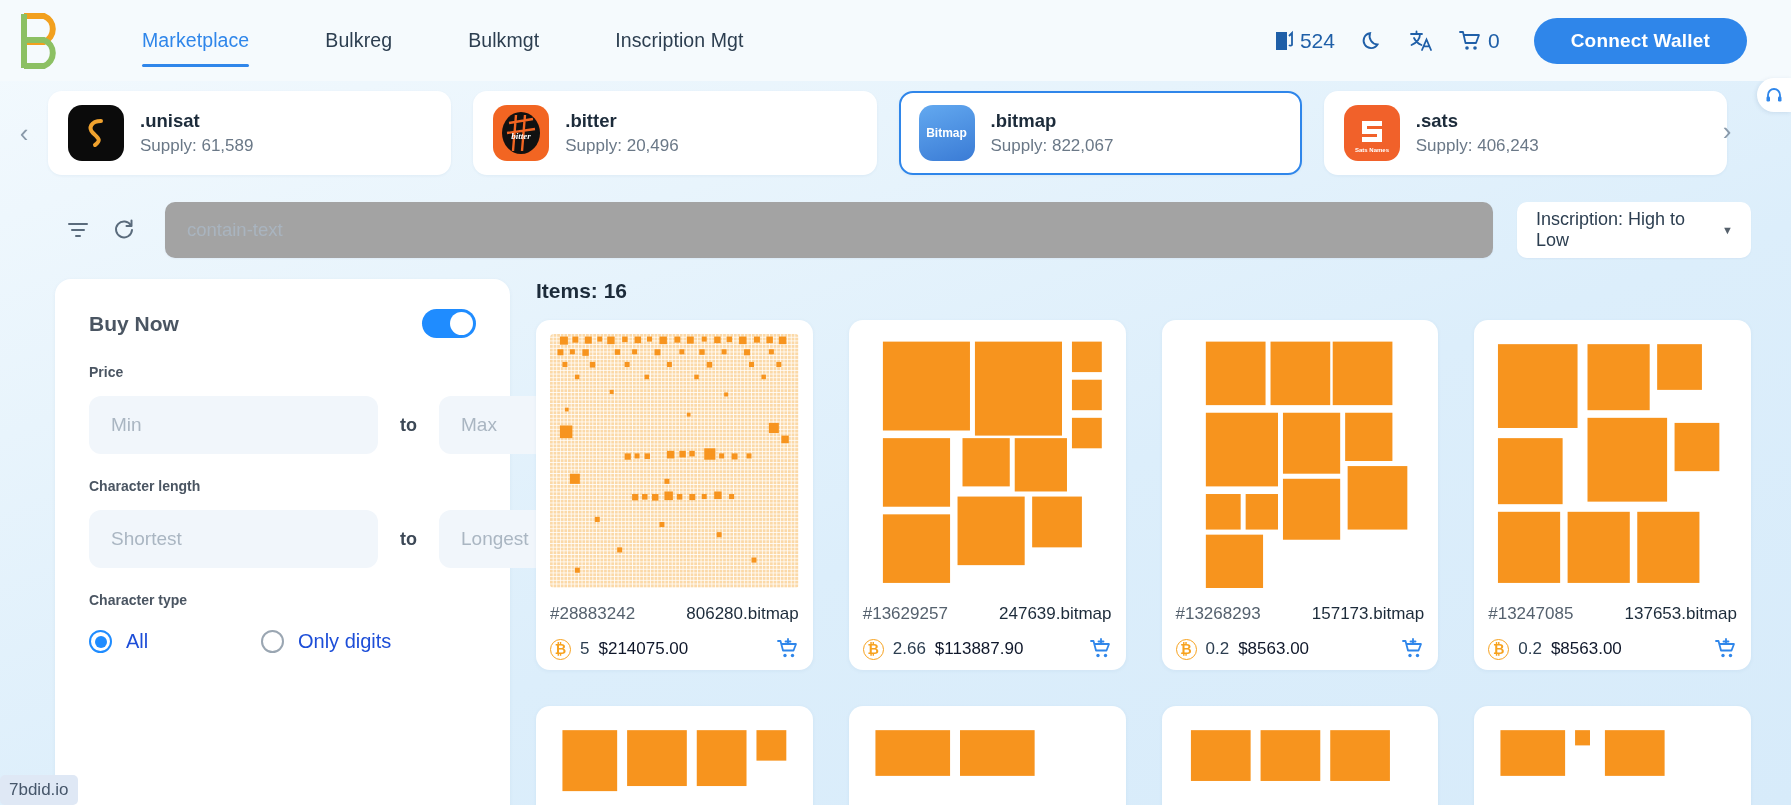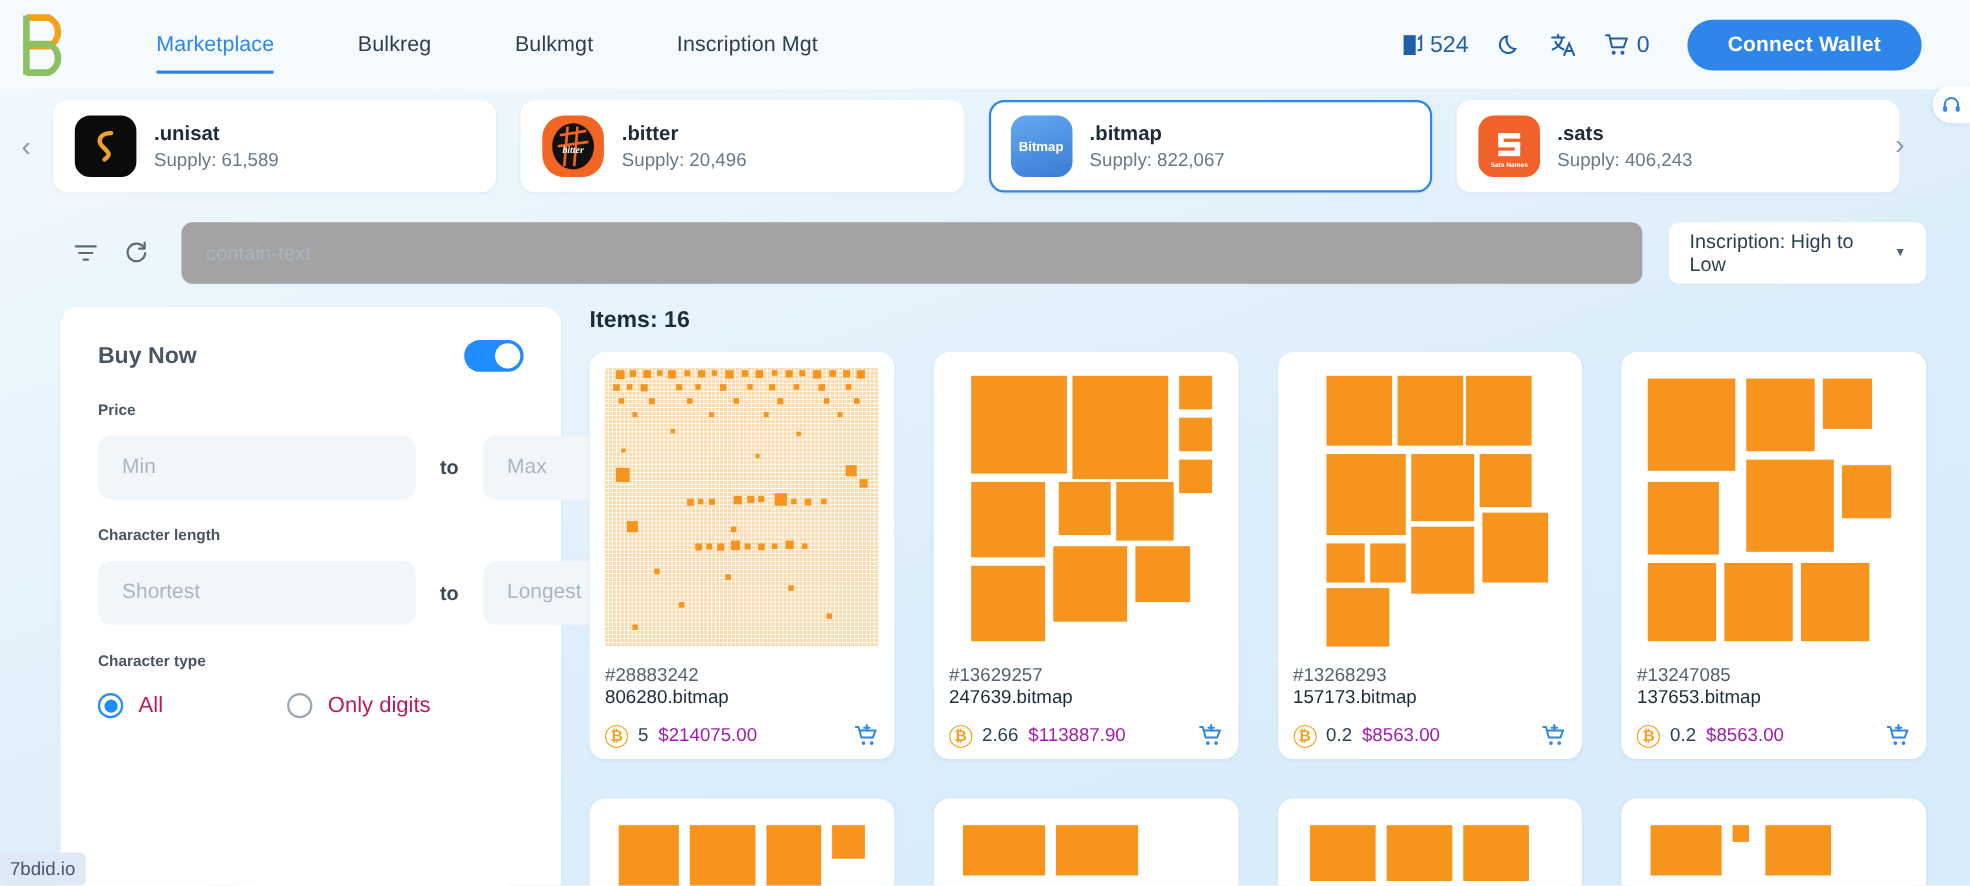--- a/index.html
+++ b/index.html
@@ -126,21 +126,21 @@
     width: 56px; height: 56px;
     border-radius: 14px;
     flex: 0 0 56px;
     display: flex; align-items: center; justify-content: center;
     overflow: hidden;
     font-size: 11px;
     color: #fff;
     font-weight: bold;
   }
   .logo-unisat { background: #0b0b0b; }
-  .logo-bitter { background: #f26522; border-radius: 20px; }
+  .logo-bitter { background: #f26522; }
   .logo-bitmap { background: linear-gradient(160deg,#63a9f0,#3a7bd5); font-size: 12px;}
   .logo-sats   { background: #f1612a; }
   .coll-name { font-size: 18.5px; font-weight: bold; color: #1c2b3a; line-height: 1.35; }
   .coll-supply { font-size: 17px; color: #6a7887; line-height: 1.4; }
 
   
   .searchbar {
     display: flex;
     align-items: center;
     gap: 0;
@@ -238,21 +238,21 @@
   .radio {
     width: 23px; height: 23px;
     border-radius: 50%;
     border: 2.5px solid #9aa6b2;
     display: flex; align-items: center; justify-content: center;
   }
   .radio.checked { border-color: #1f8cff; }
   .radio.checked::after {
     content: ""; width: 12px; height: 12px; border-radius: 50%; background: #1f8cff;
   }
-  .radio-label { font-size: 20px; color: #be185d; }
+  .radio-label { font-size: 20px; color: #1d4ed8; }
 
   
   .items-col { flex: 1; min-width: 0; }
   .items-count { font-size: 21px; font-weight: bold; color: #1c2b3a; margin-bottom: 17px; }
   .grid {
     display: grid;
     grid-template-columns: repeat(4, 1fr);
     gap: 36px;
   }
   .item-card {
@@ -268,36 +268,35 @@
     position: relative;
     overflow: hidden;
     background: #fff;
   }
   .art.dense { background: #fff; }
   .item-meta {
     display: flex; justify-content: space-between; align-items: baseline;
     margin-top: 16px;
     font-size: 17px;
     color: #55616e;
-    flex-direction: column;
   }
   .item-id { color: #55616e; }
   .item-name { color: #1c2b3a; }
   .item-price-row {
     display: flex; align-items: center; margin-top: 14px; gap: 9px;
   }
   .btc-ico {
     width: 21px; height: 21px; border-radius: 50%;
     border: 1.6px solid #f7a21e; color: #f7a21e;
     font-size: 14px; font-weight: bold;
     display: flex; align-items: center; justify-content: center;
     flex: 0 0 21px;
   }
   .price-btc { font-size: 17px; color: #2c3e50; }
-  .price-usd { font-size: 17px; color: #a21caf; }
+  .price-usd { font-size: 17px; color: #0f172a; }
   .cart-add { margin-left: auto; color: #2f86ea; cursor: pointer; display:flex; }
 
   .watermark {
     position: absolute;
     left: 0; bottom: 0;
     background: #dfe8f5;
     color: #46566a;
     font-size: 17px;
     padding: 5px 9px;
     border-radius: 5px;

